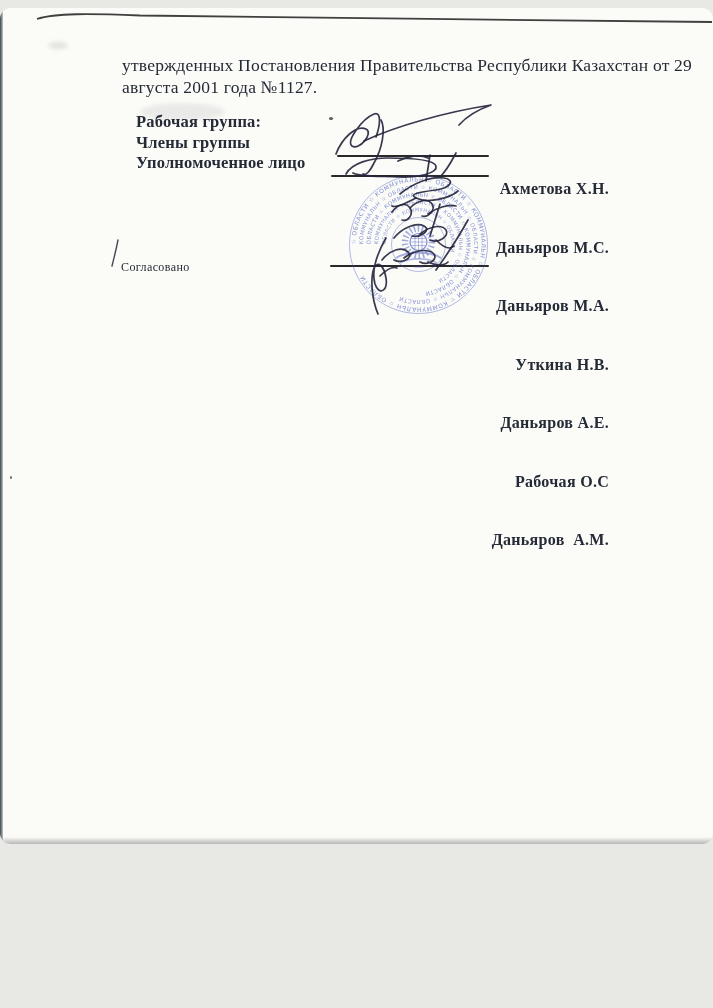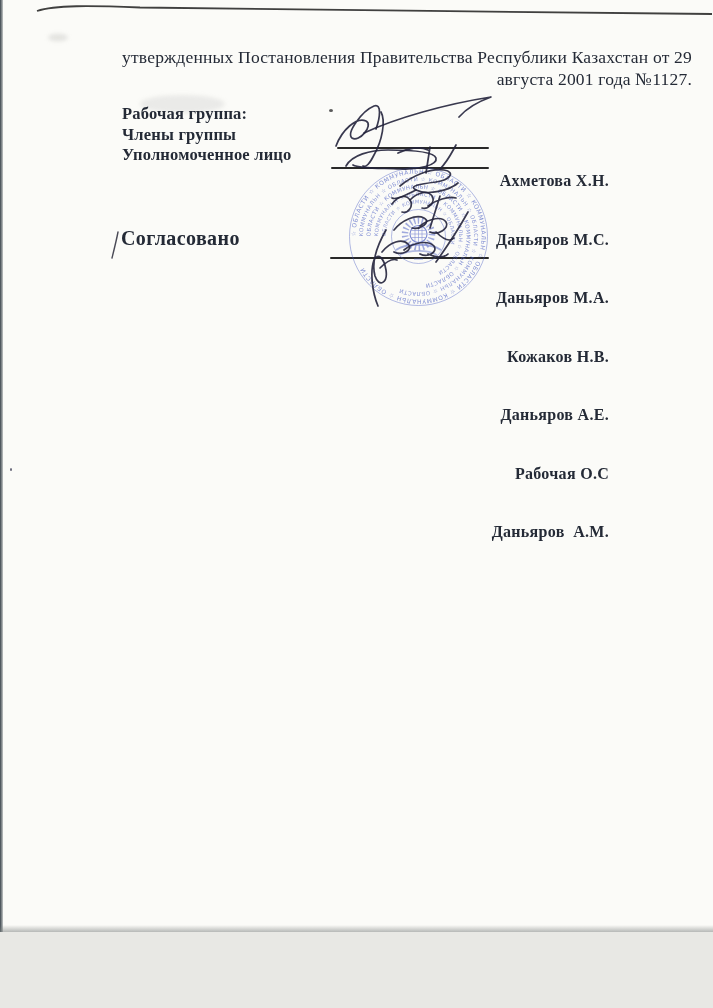--- a/index.html
+++ b/index.html
@@ -5,42 +5,43 @@
   :root{
     --text-ink:#242a36;
     --signature-ink:#23233c;
     --stamp-blue:#4d60c4;
     --rule-black:#171717;
     --paper:#fbfbf8;
     --scan-edge:#39434b;
   }
   html,body{margin:0;padding:0;background:#e8e8e4;}
   .page{
-    position:relative;width:713px;height:932px;margin:0 auto;
+    position:relative;width:713px;height:836px;margin:8px auto;
     background:var(--paper);overflow:hidden;
     font-family:"Liberation Serif","DejaVu Serif",serif;
     color:var(--text-ink);
+    border-radius:11px;
   }
   
   .edge-left{position:absolute;left:0;top:0;width:3px;height:1008px;
     background:linear-gradient(to right,var(--scan-edge),rgba(90,100,105,.35));}
   .edge-top-svg{position:absolute;left:0;top:0;width:713px;height:24px;}
   .edge-bottom{position:absolute;left:0;bottom:0;width:713px;height:7px;
     background:linear-gradient(to bottom,rgba(150,155,152,0),rgba(125,130,128,.55));}
   
   .para{position:absolute;left:122px;top:46px;width:570px;
     font-size:17.5px;line-height:22px;letter-spacing:.2px;}
   .para .jline{text-align:justify;text-align-last:justify;}
-  .para .nline{text-align:right;}
+  .para .nline{text-align:left;}
   
-  .labels{position:absolute;left:122px;top:104px;
+  .labels{position:absolute;left:136px;top:104px;
     font-weight:bold;font-size:16.5px;line-height:20.5px;letter-spacing:.2px;}
   
-  .agreed{position:absolute;left:121px;top:227px;
-    font-weight:bold;font-size:20px;letter-spacing:.4px;}
+  .agreed{position:absolute;left:121px;top:252px;
+    font-weight:normal;font-size:12px;letter-spacing:.4px;}
   .agreed-slash{position:absolute;left:108px;top:229px;width:14px;height:32px;}
   
   .names{position:absolute;left:490px;top:132px;
     font-weight:bold;font-size:16px;line-height:19.5px;letter-spacing:.3px;white-space:pre;text-align:right;}
   .names .nm:nth-child(1){padding-left:2px;}
   .names .nm:nth-child(2){padding-left:3px;}
   .names .nm:nth-child(3){padding-left:6px;}
   .names .nm:nth-child(4){padding-left:2px;}
   .names .nm:nth-child(5){padding-left:5px;}
   .names .nm:nth-child(6){padding-left:1px;}
@@ -87,21 +88,21 @@
 
   <svg class="agreed-slash" viewBox="0 0 14 32">
     <path d="M10,3 C8.5,11 6,21 4,29" fill="none" stroke="#2a2a3a" stroke-width="1.4" stroke-linecap="round" opacity=".85"></path>
   </svg>
   <div class="agreed">Согласовано</div>
 
   <div class="names">
     <div class="nm">Ахметова Х.Н.</div>
     <div class="nm">Даньяров М.С.</div>
     <div class="nm">Даньяров М.А.</div>
-    <div class="nm">Кожаков Н.В.</div>
+    <div class="nm">Уткина Н.В.</div>
     <div class="nm">Даньяров А.Е.</div>
     <div class="nm">Рабочая О.С</div>
     <div class="nm">Даньяров  А.М.</div>
   </div>
 
   <div class="rule rule1"></div>
   <div class="rule rule2"></div>
   <div class="rule rule3"></div>
 
   <svg class="stamp" viewBox="0 0 141 141">

